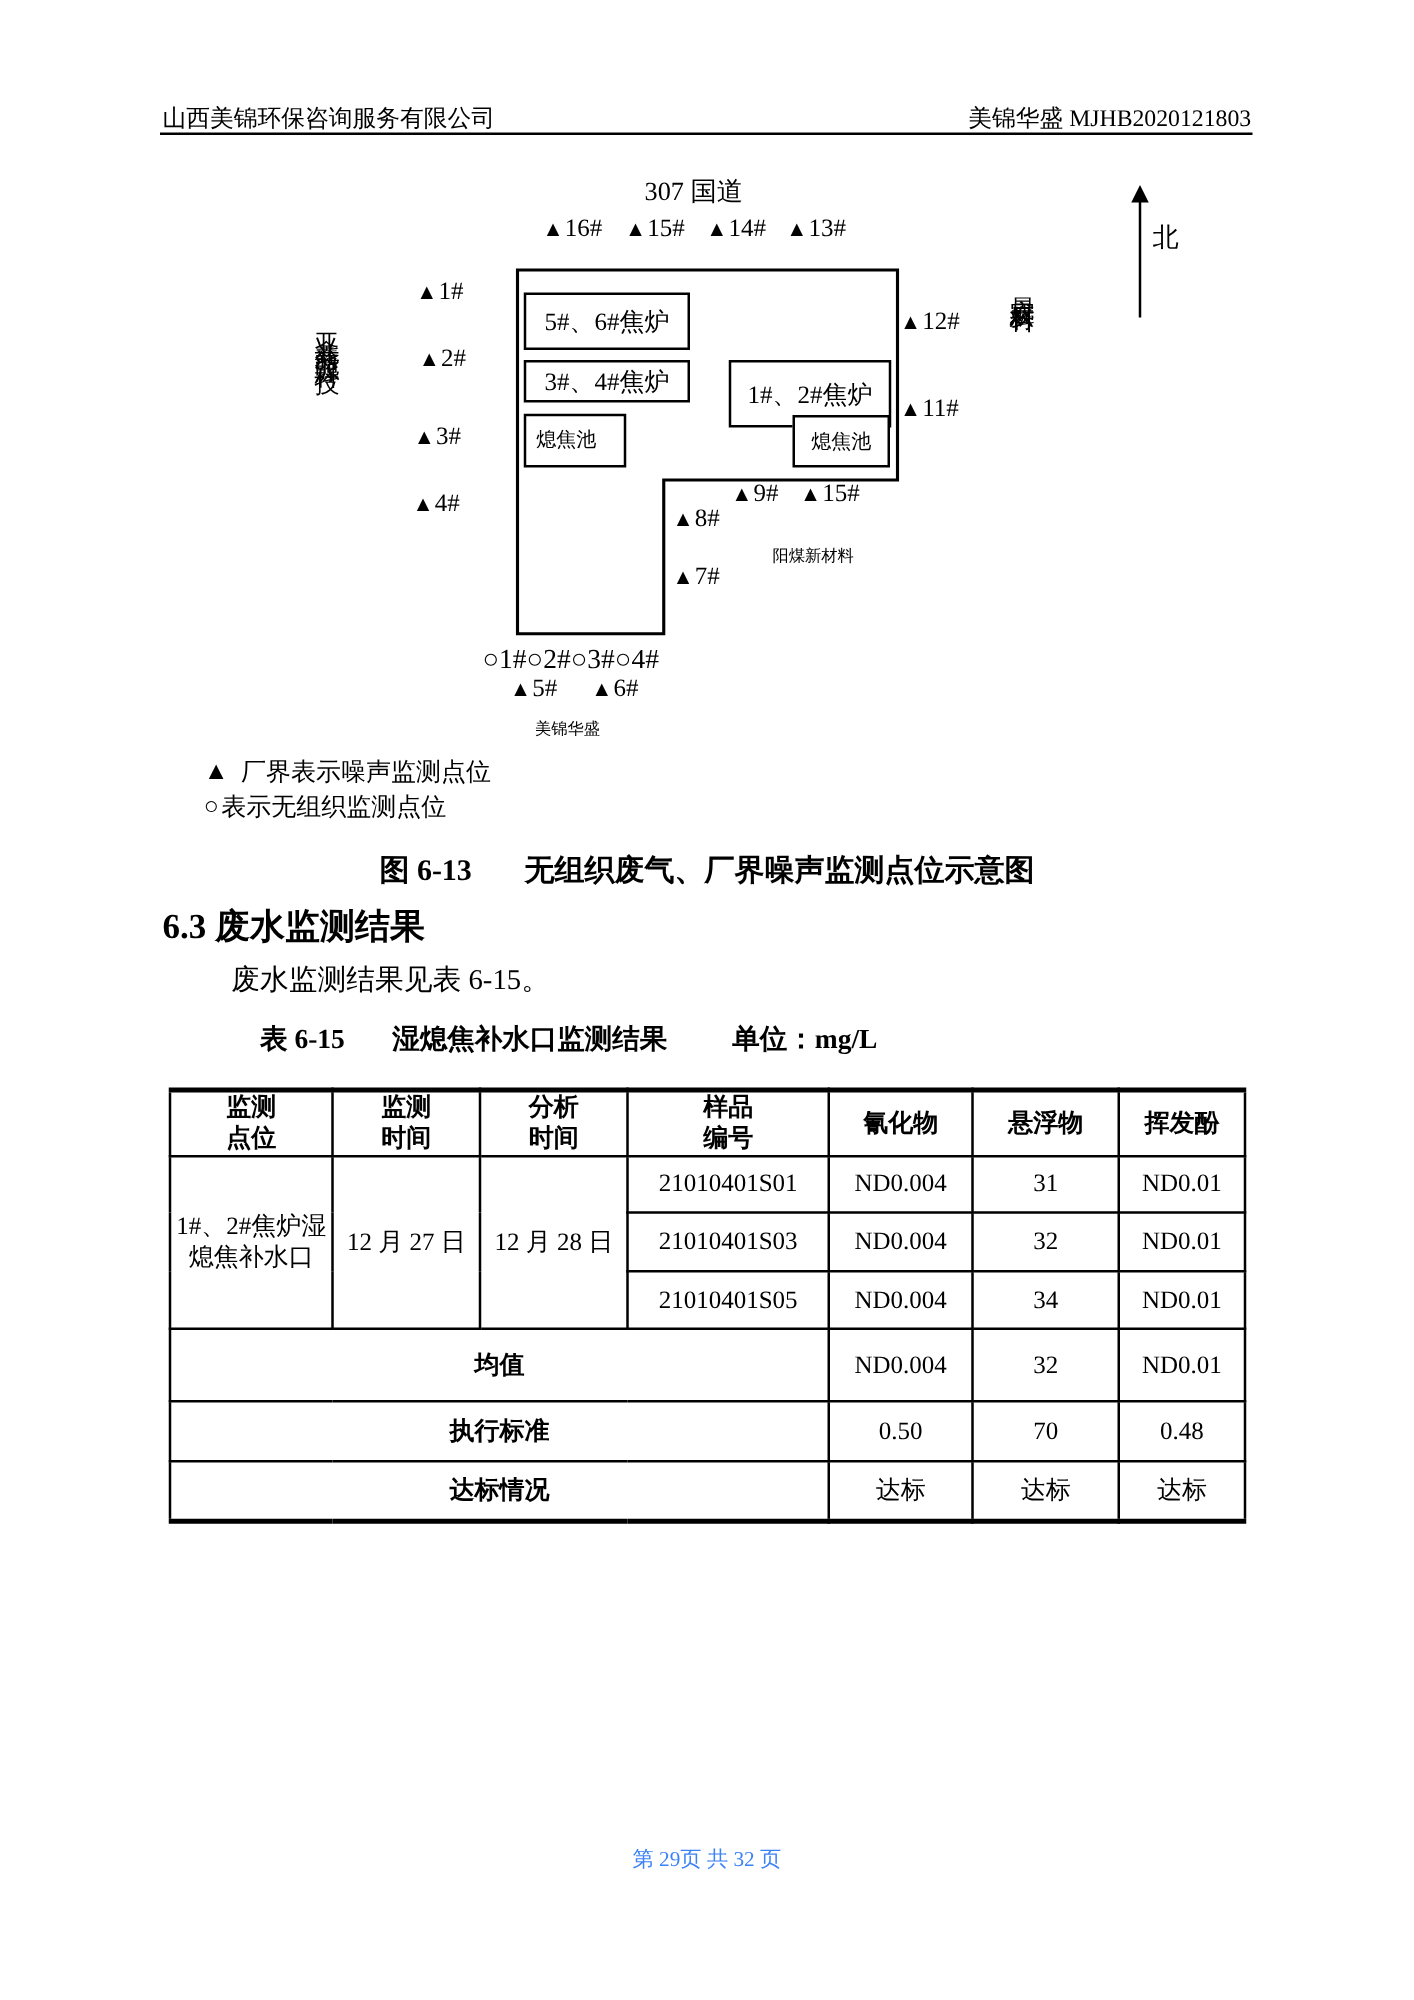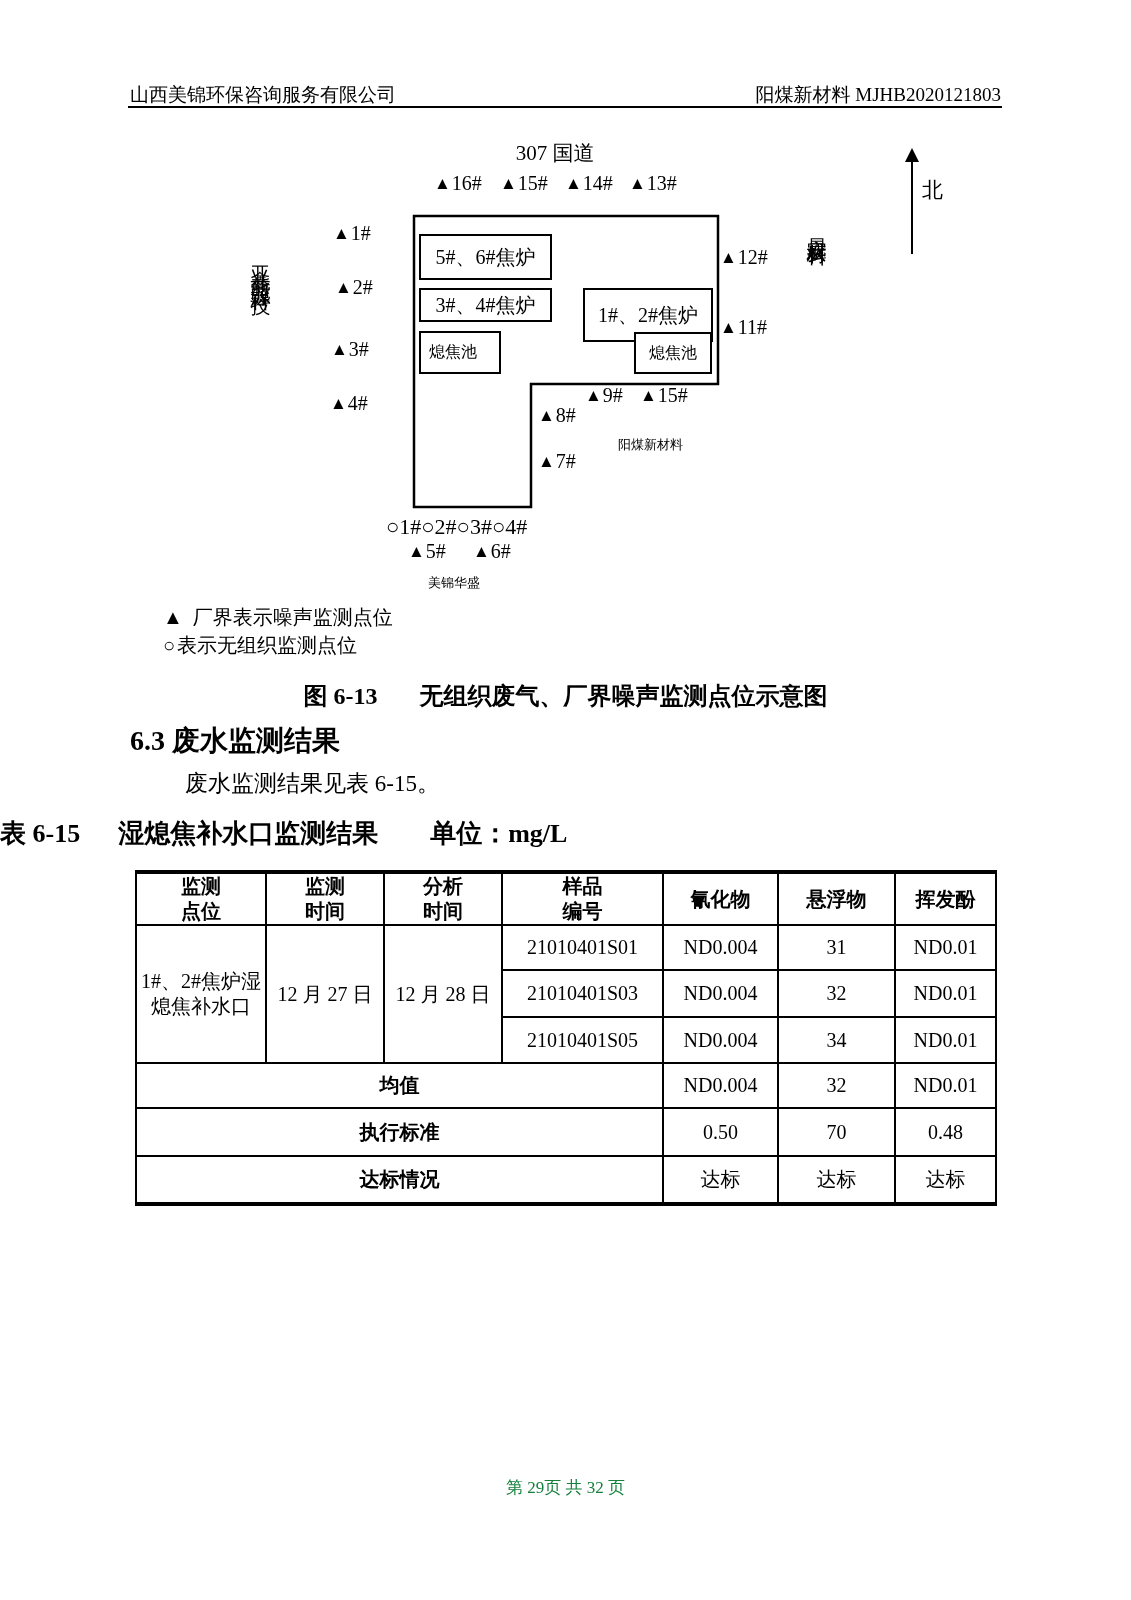--- a/index.html
+++ b/index.html
@@ -35,39 +35,39 @@
   .north-label{left:922px;top:176px;font-size:21px;}
   
   .legend{left:163px;font-size:20px;display:flex;align-items:center;white-space:nowrap;}
   .legend .ic{margin-right:10px;}
   .legend.l2 .ic{margin-right:2px;}
   
   .fig-caption{left:0;top:680px;width:1131px;text-align:center;font-weight:bold;font-size:24px;white-space:nowrap;}
   .fig-caption .gap{display:inline-block;width:42px;}
   .sec-heading{left:130px;top:722px;font-weight:bold;font-size:28px;}
   .body-par{left:185px;top:768px;font-size:23px;}
-  .tbl-title{left:0;top:816px;width:910px;font-weight:bold;font-size:26px;white-space:nowrap;}
+  .tbl-title{left:0;top:816px;width:910px;text-align:center;font-weight:bold;font-size:22px;white-space:nowrap;}
   .tbl-title .g1{display:inline-block;width:38px;}
   .tbl-title .g2{display:inline-block;width:52px;}
   
   .mtable{left:135px;top:870px;}
   table.res{border-collapse:collapse;table-layout:fixed;border-top:4px solid #000;border-bottom:4px solid #000;}
   table.res td,table.res th{border:2px solid #000;text-align:center;vertical-align:middle;font-size:20px;padding:0 2px;line-height:1.25;}
   table.res th{font-weight:bold;}
   td.rowlabel{font-weight:bold;}
   
-  .footer{left:0;top:1476px;width:1131px;text-align:center;font-size:17px;color:#15803d;}
+  .footer{left:0;top:1476px;width:1131px;text-align:center;font-size:17px;color:#3b82f6;}
 </style>
 </head>
 <body>
 
 <div class="page">
 
   <div class="abs hdr-left">山西美锦环保咨询服务有限公司</div>
-  <div class="abs hdr-right">阳煤新材料 MJHB2020121803</div>
+  <div class="abs hdr-right">美锦华盛 MJHB2020121803</div>
   <div class="abs hdr-rule"></div>
 
   <div class="abs road">307 国道</div>
 
   <div class="abs marker" style="left:434px;top:172px;">
       <span class="tri">▲</span>
       <span>16#</span>
     </div>
   <div class="abs marker" style="left:500px;top:172px;">
       <span class="tri">▲</span>
@@ -244,21 +244,21 @@
         <td>ND0.004</td>
         <td>32</td>
         <td>ND0.01</td>
       </tr>
       <tr style="height:46px;">
         <td>21010401S05</td>
         <td>ND0.004</td>
         <td>34</td>
         <td>ND0.01</td>
       </tr>
-      <tr style="height:45px;margin-left:12px;">
+      <tr style="height:58px;margin-left:12px;">
         <td colspan="4" class="rowlabel">均值</td>
         <td>ND0.004</td>
         <td>32</td>
         <td>ND0.01</td>
       </tr>
       <tr style="height:48px;">
         <td colspan="4" class="rowlabel">执行标准</td>
         <td>0.50</td>
         <td>70</td>
         <td>0.48</td>

